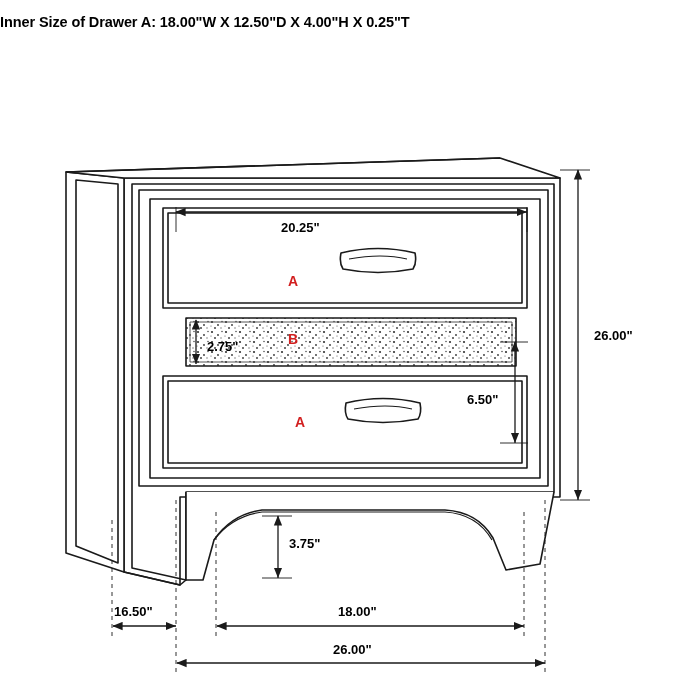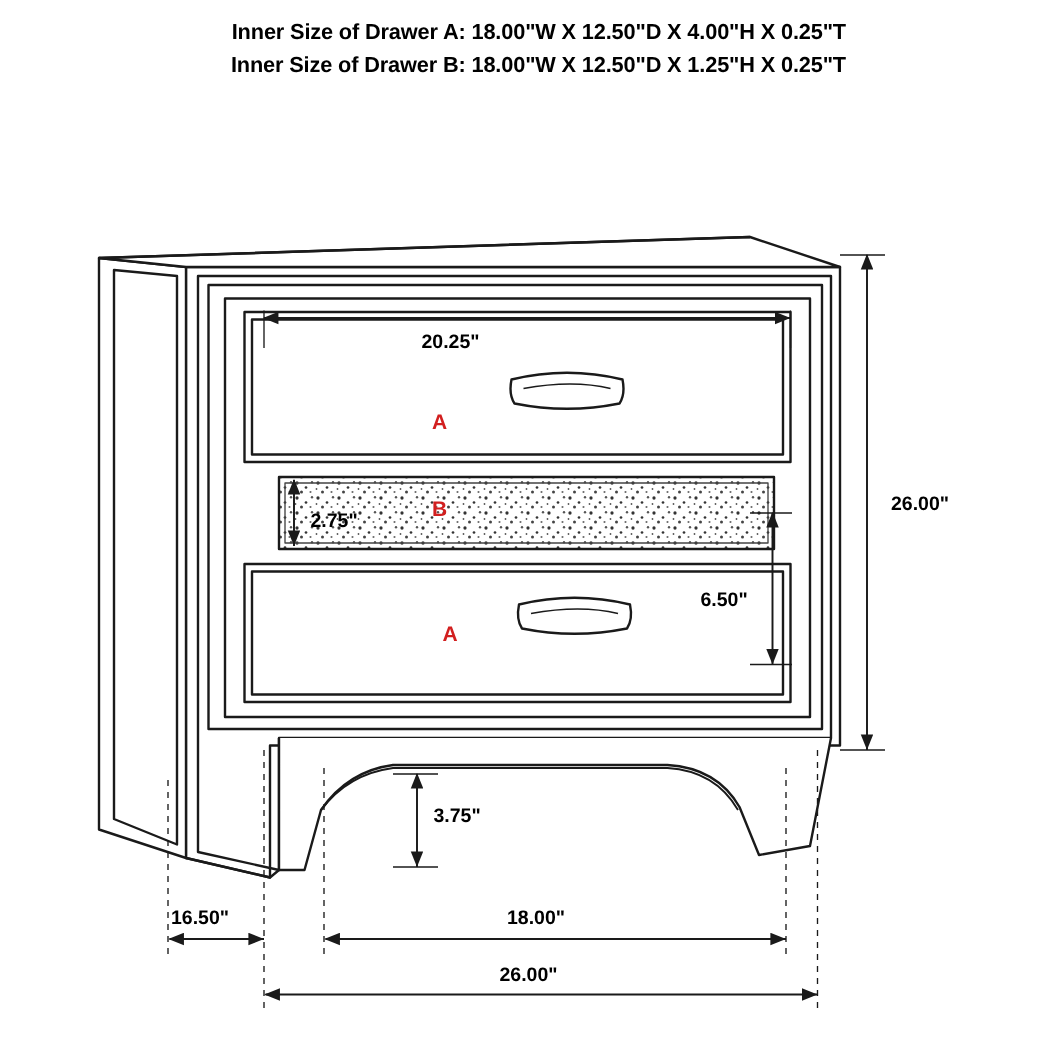--- a/index.html
+++ b/index.html
@@ -12,21 +12,21 @@
     width: 700px;
     height: 700px;
     background: #ffffff;
     font-family: "Liberation Sans", sans-serif;
     overflow: hidden;
   }
   .hdr {
     position: absolute;
     left: 0;
     width: 564px;
-    text-align: right;
+    text-align: left;
     font-size: 14.5px;
     font-weight: bold;
     color: #000000;
     letter-spacing: -0.1px;
   }
   #hdr1 { top: 14px; }
   #hdr2 { top: 36px; }
 
   #svg-wrap {
     position: absolute;
@@ -49,21 +49,20 @@
     color: #d21f1f;
     white-space: nowrap;
   }
 </style>
 </head>
 <body>
 
 <div id="page">
 
   <div class="hdr" id="hdr1">Inner Size of Drawer A: 18.00"W X 12.50"D X 4.00"H X 0.25"T</div>
-  <div class="hdr" id="hdr2">Inner Size of Drawer B: 18.00"W X 12.50"D X 1.25"H X 0.25"T</div>
 
   <div id="svg-wrap">
     <svg width="700" height="700" viewBox="0 0 700 700" xmlns="http://www.w3.org/2000/svg">
       <defs>
         <pattern id="speckle" width="14" height="10" patternUnits="userSpaceOnUse">
           <rect width="14" height="10" fill="#ffffff"></rect>
           <circle cx="2" cy="2" r="1.1" fill="#333"></circle>
           <circle cx="8" cy="5" r="0.9" fill="#333"></circle>
           <circle cx="12" cy="1.5" r="0.8" fill="#555"></circle>
           <circle cx="5" cy="8" r="1.0" fill="#444"></circle>

